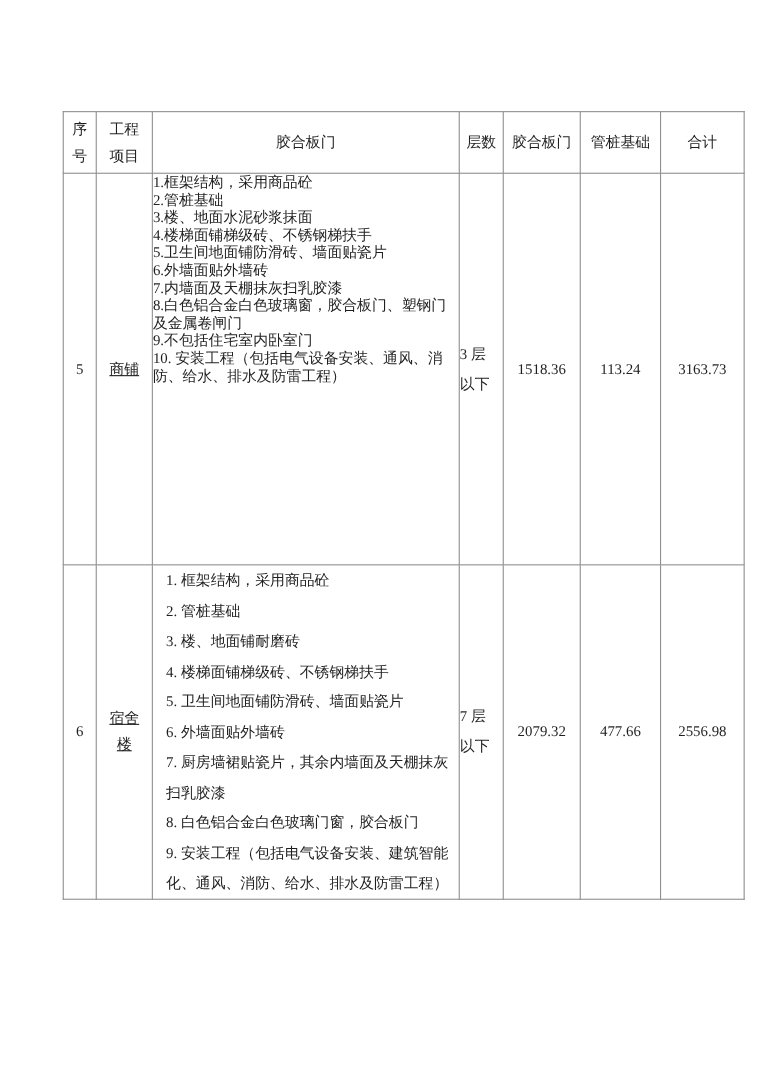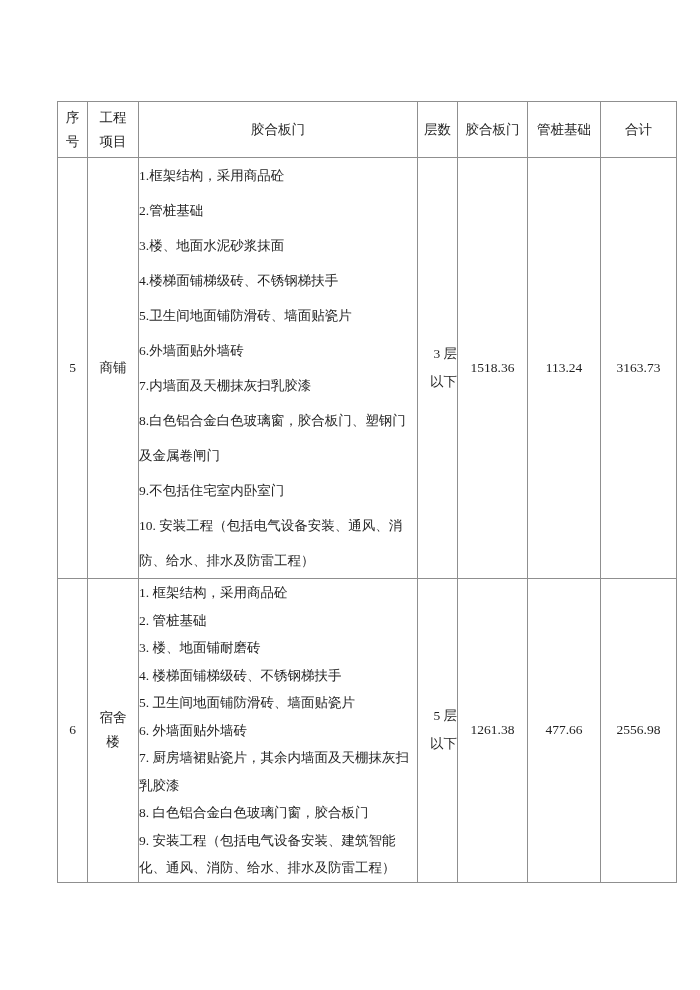--- a/index.html
+++ b/index.html
@@ -44,37 +44,38 @@
     white-space: pre-line;
   }
   tr.data-row-5 { height: 356px; }
   tr.data-row-6 { height: 303px; }
   td.cell-center {
     text-align: center;
     vertical-align: middle;
     white-space: pre-line;
   }
   td.cell-floors {
-    text-align: right;
+    text-align: left;
     vertical-align: middle;
     white-space: pre-line;
     line-height: 28px;
     margin-left: 36px;
   }
   td.cell-overview {
     text-align: left;
     vertical-align: top;
     white-space: pre-line;
     padding: 1px 4px 0 6px;
     font-size: 13px;
   }
-  tr.data-row-5 td.cell-overview { line-height: 35px; margin-top: 10px; }
-  tr.data-row-6 td.cell-overview { line-height: 27.5px; }
+  tr.data-row-5 td.cell-overview { line-height: 16px; margin-top: 10px; }
+  tr.data-row-6 td.cell-overview { line-height: 27.5px; padding-left: 12px; }
   td.cell-project {
     line-height: 24px;
+    text-decoration: underline;
   }
 </style>
 </head>
 <body>
 
 <div class="page">
   <table class="cost-table">
     <colgroup>
       <col style="width:30px">
       <col style="width:51px">
@@ -123,21 +124,21 @@
 楼</td>
         <td class="cell-overview">1. 框架结构，采用商品砼
 2. 管桩基础
 3. 楼、地面铺耐磨砖
 4. 楼梯面铺梯级砖、不锈钢梯扶手
 5. 卫生间地面铺防滑砖、墙面贴瓷片
 6. 外墙面贴外墙砖
 7. 厨房墙裙贴瓷片，其余内墙面及天棚抹灰扫乳胶漆
 8. 白色铝合金白色玻璃门窗，胶合板门
 9. 安装工程（包括电气设备安装、建筑智能化、通风、消防、给水、排水及防雷工程）</td>
-        <td class="cell-floors">5 层
+        <td class="cell-floors">7 层
 以下</td>
-        <td class="cell-center">1261.38</td>
+        <td class="cell-center">2079.32</td>
         <td class="cell-center">477.66</td>
         <td class="cell-center">2556.98</td>
       </tr>
     </tbody>
   </table>
 </div>
 
 </body></html>

